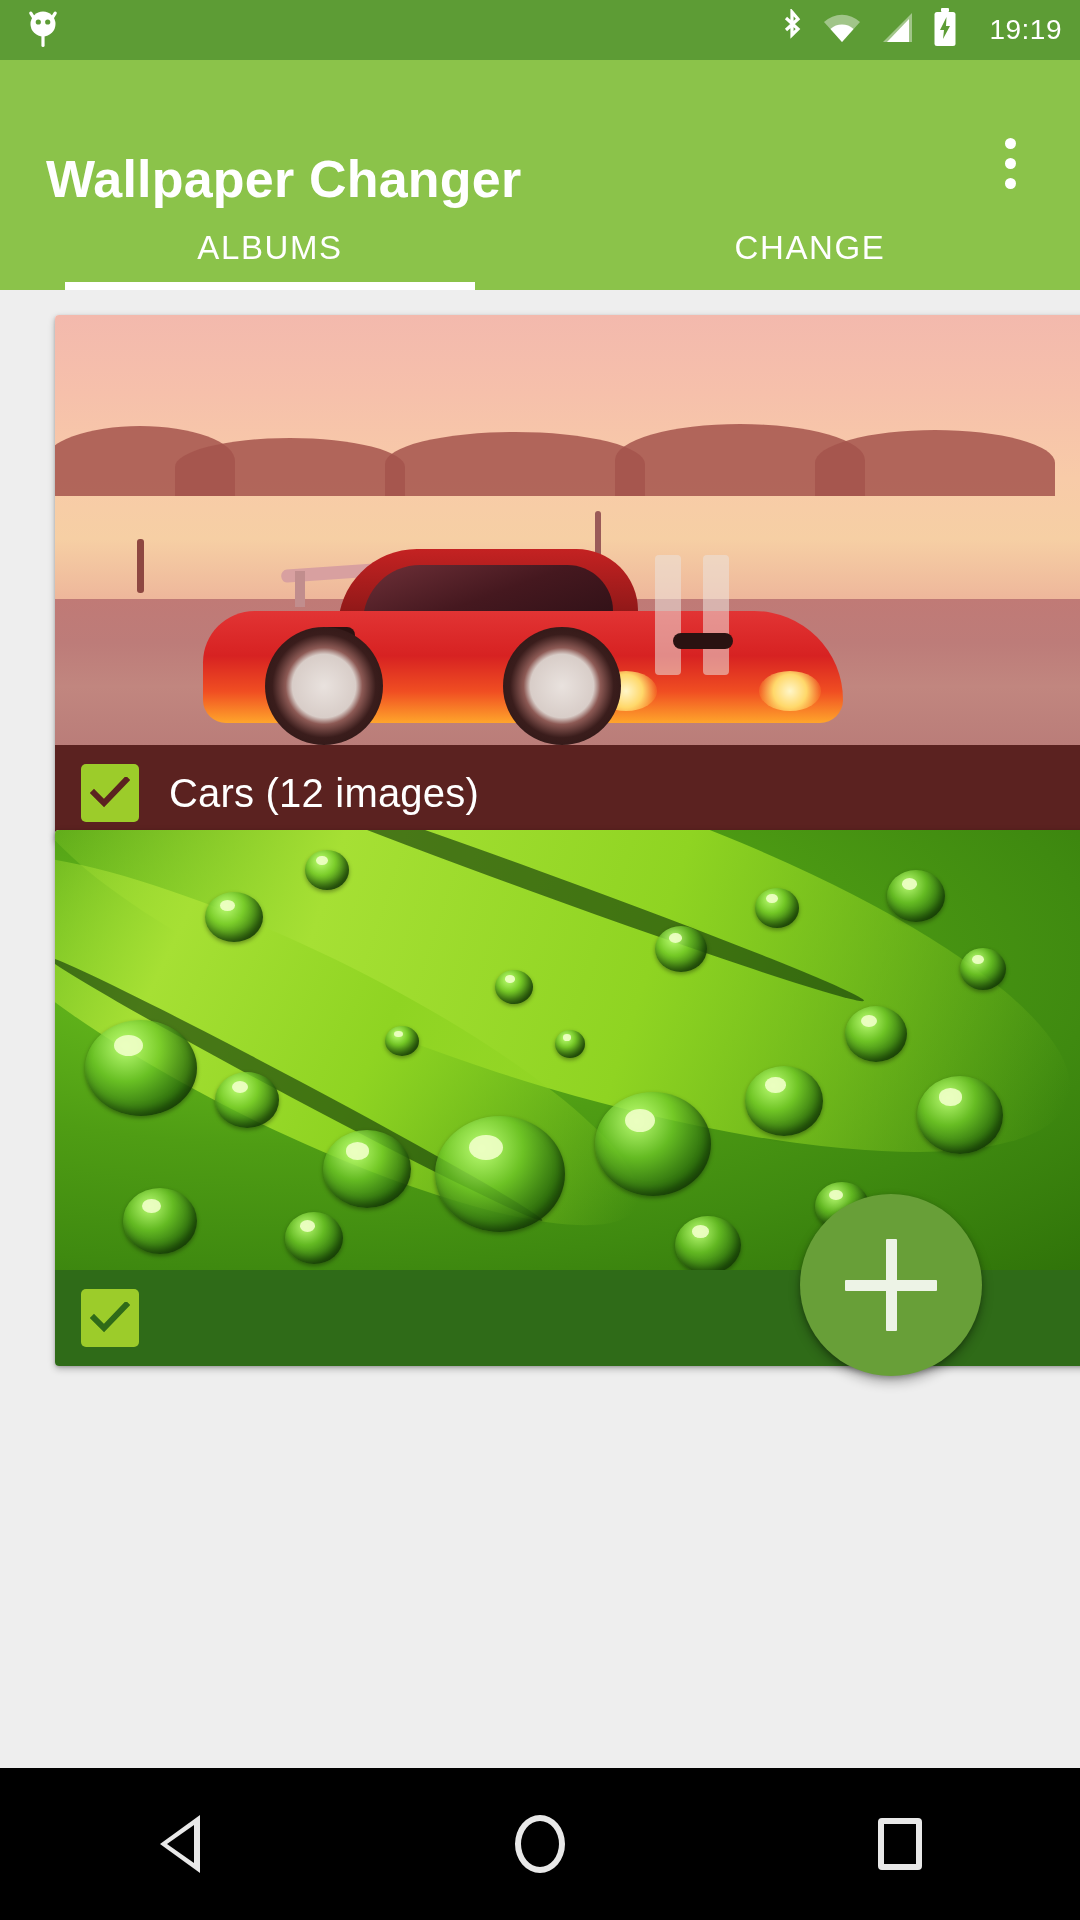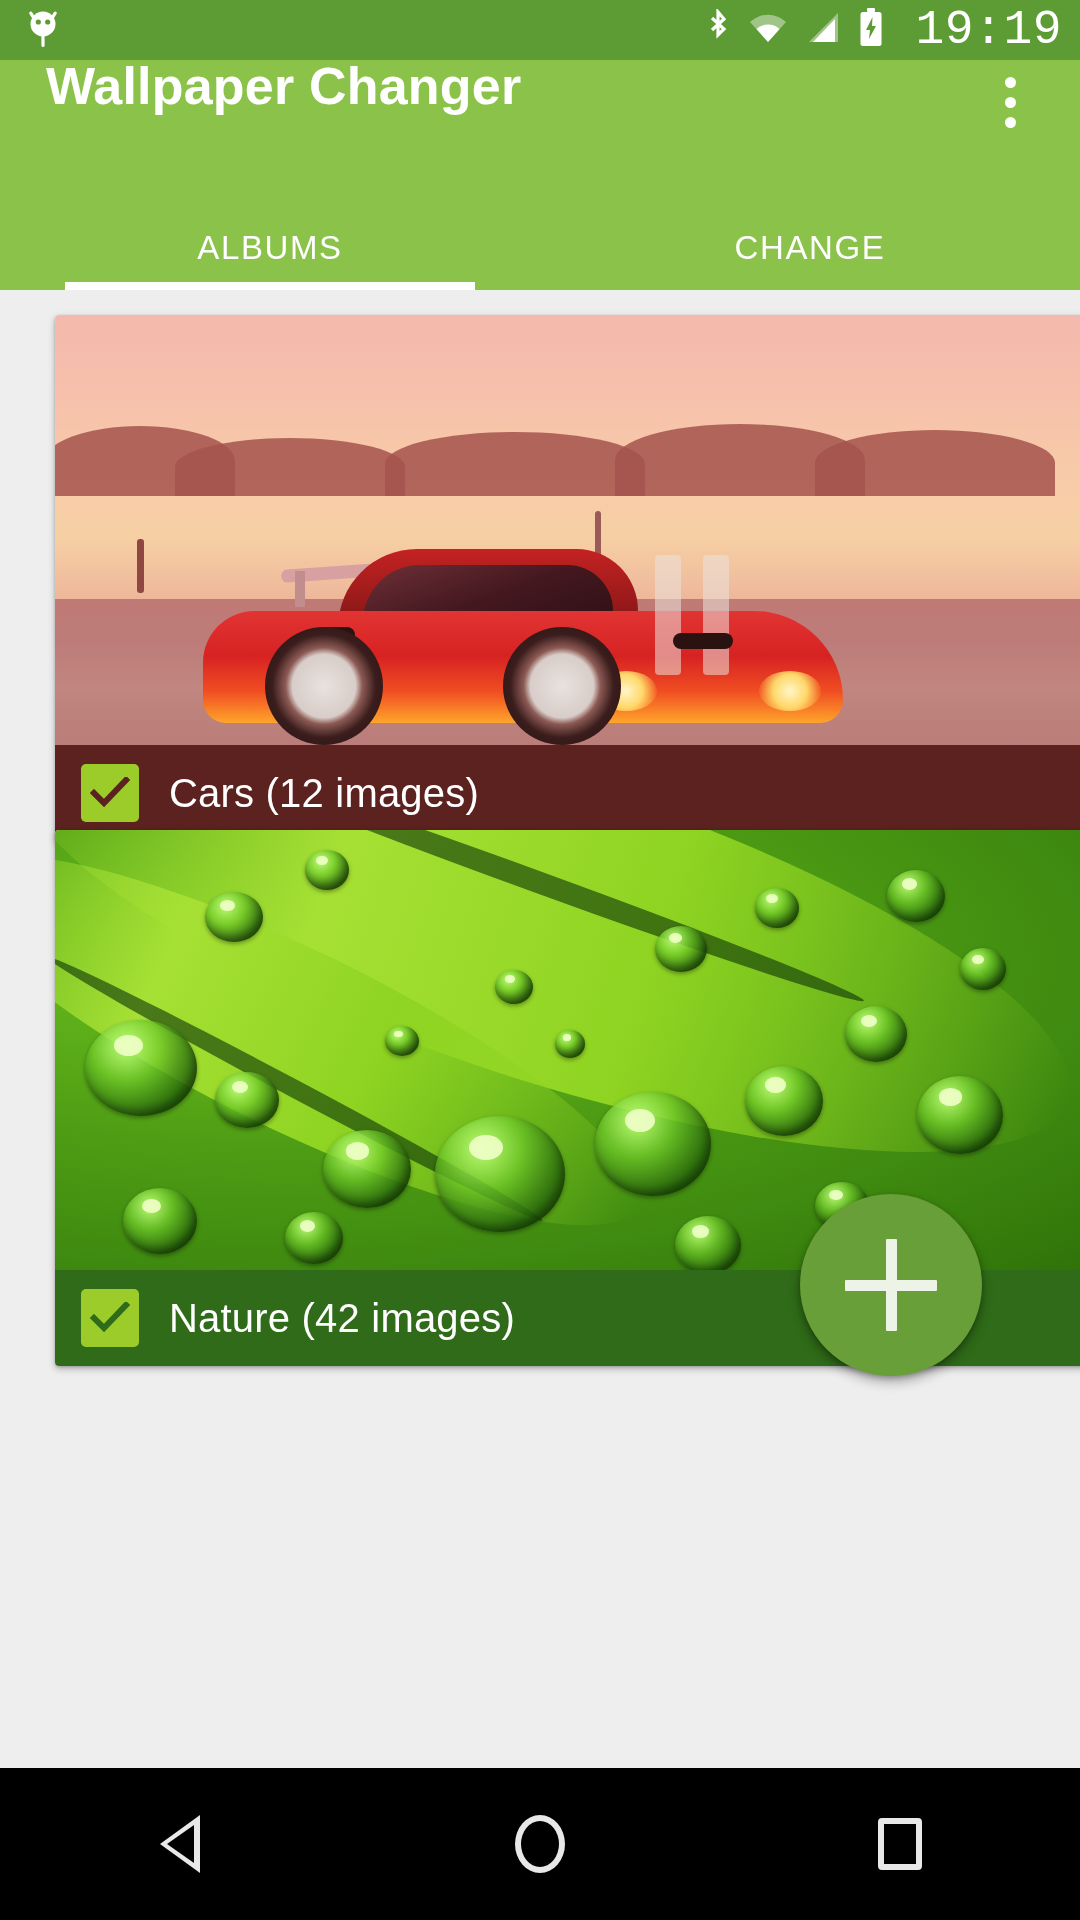--- a/index.html
+++ b/index.html
@@ -14,31 +14,31 @@
   
   .status-bar {
     position:absolute; top:0; left:0; width:1080px; height:60px;
     background:#5d9c35;
     display:flex; align-items:center; padding:0 18px 0 26px;
   }
   .status-left { display:flex; align-items:center; gap:14px; }
   .status-right { margin-left:auto; display:flex; align-items:center; gap:17px; }
   .sb-icon { display:block; }
   .status-clock {
-    color:#ffffff; font-size:48px; font-weight:400; letter-spacing:0.5px;
-    margin-left:14px; line-height:1; font-family:Liberation Mono, monospace;
+    color:#ffffff; font-size:28px; font-weight:400; letter-spacing:0.5px;
+    margin-left:14px; line-height:1; font-family:Liberation Sans, sans-serif;
   }
 
   
   .app-bar {
     position:absolute; top:60px; left:0; width:1080px; height:230px;
     background:#8bc34a;
   }
   .app-bar-top {
-    position:relative; height:145px; display:flex; align-items:flex-start;
+    position:relative; height:145px; display:flex; align-items:flex-end;
     padding:0 28px 0 46px;
   }
   .app-title {
     color:#ffffff; font-size:52px; font-weight:700; letter-spacing:0.2px;
     line-height:1;
   }
   .overflow-btn {
     margin-left:auto; width:84px; height:84px;
     display:flex; flex-direction:column; align-items:center; justify-content:center;
     gap:9px; cursor:pointer;
@@ -350,21 +350,20 @@
         <div class="drop" style="left:230px; top:382px; width:58px;  height:52px;"></div>
         <div class="drop" style="left:620px; top:386px; width:66px;  height:58px;"></div>
         <div class="drop" style="left:760px; top:352px; width:54px;  height:48px;"></div>
       </div>
       <div class="card-caption">
         <div class="checkbox">
           <svg class="check-glyph" width="40" height="32" viewBox="0 0 40 32">
             <path d="M4 16 L14 26 L36 3" fill="none" stroke="#2f6b18" stroke-width="6" stroke-linecap="square"></path>
           </svg>
         </div>
-        <div class="caption-label">Nature (42 images)</div>
       </div>
     </div>
 
   </div>
 
   <div class="fab">
     <span class="fab-plus-h"></span>
     <span class="fab-plus-v"></span>
   </div>
 

